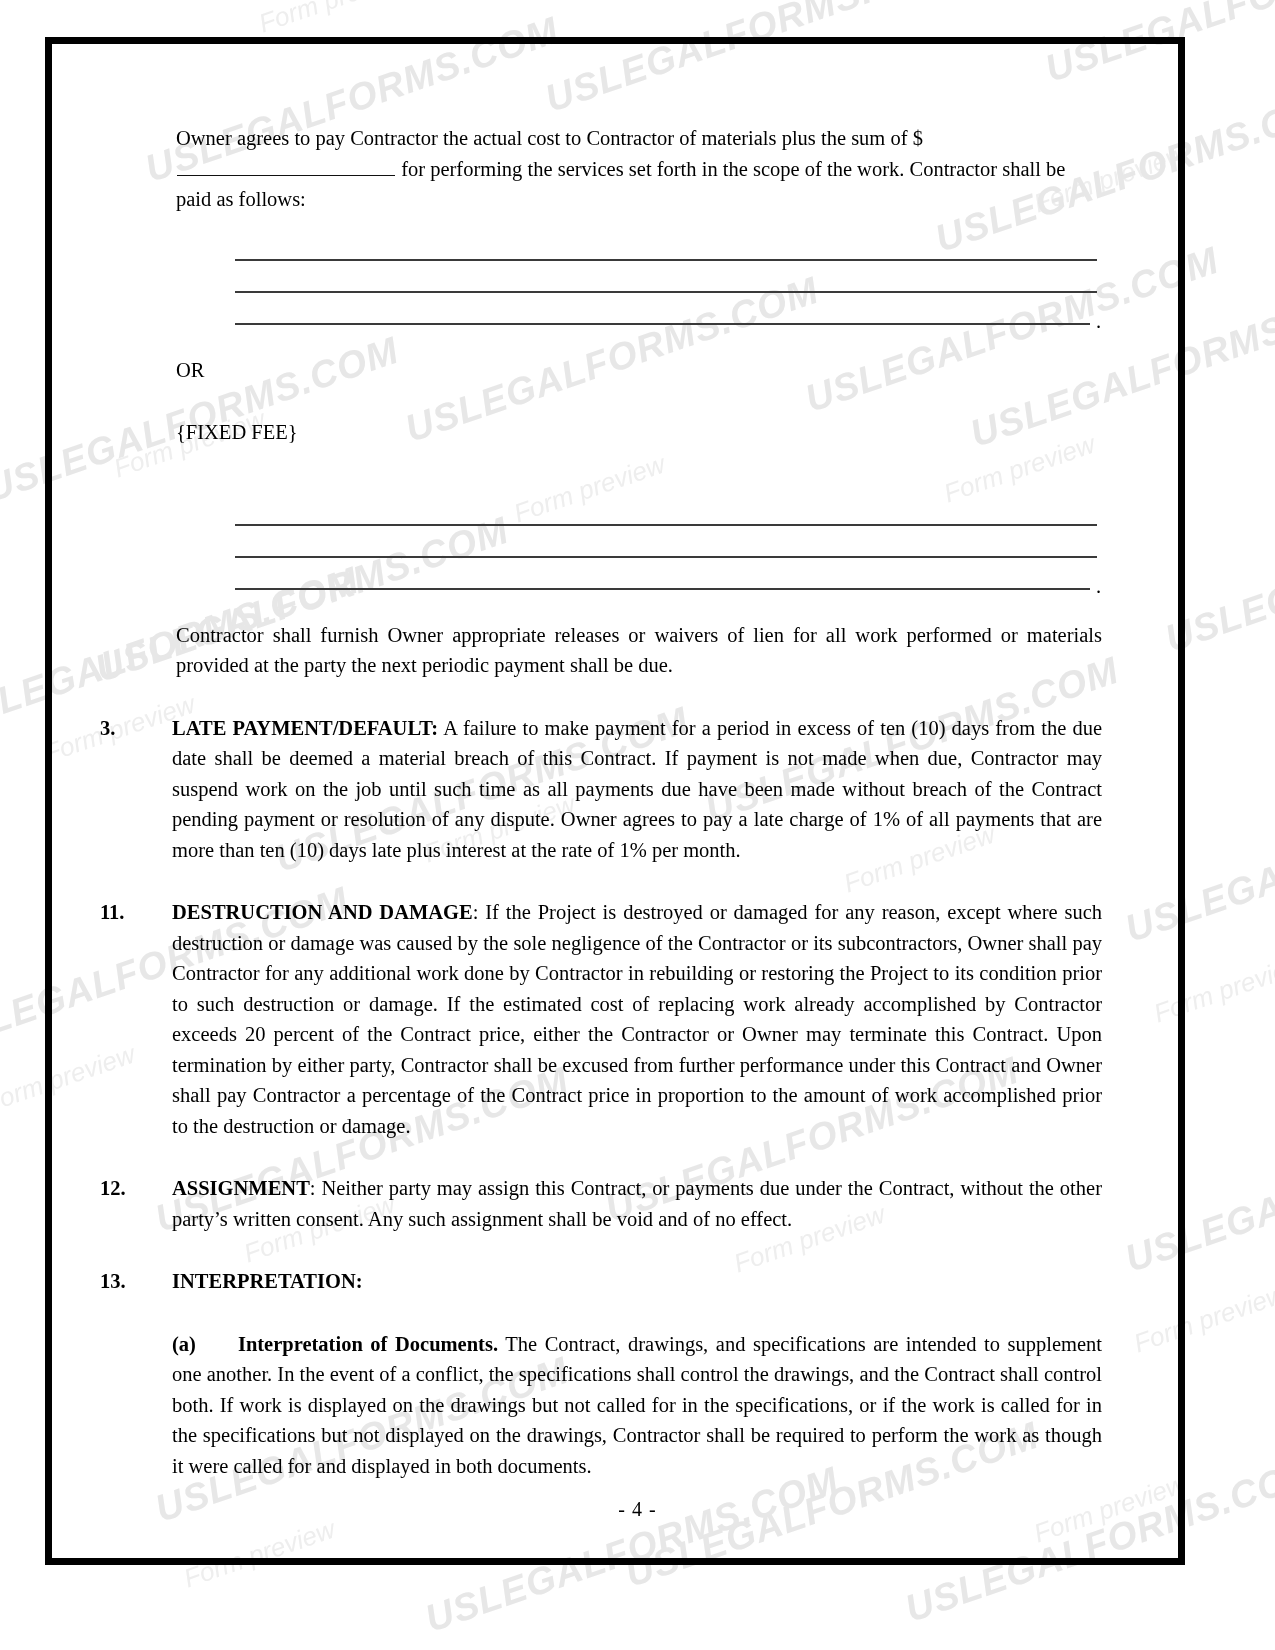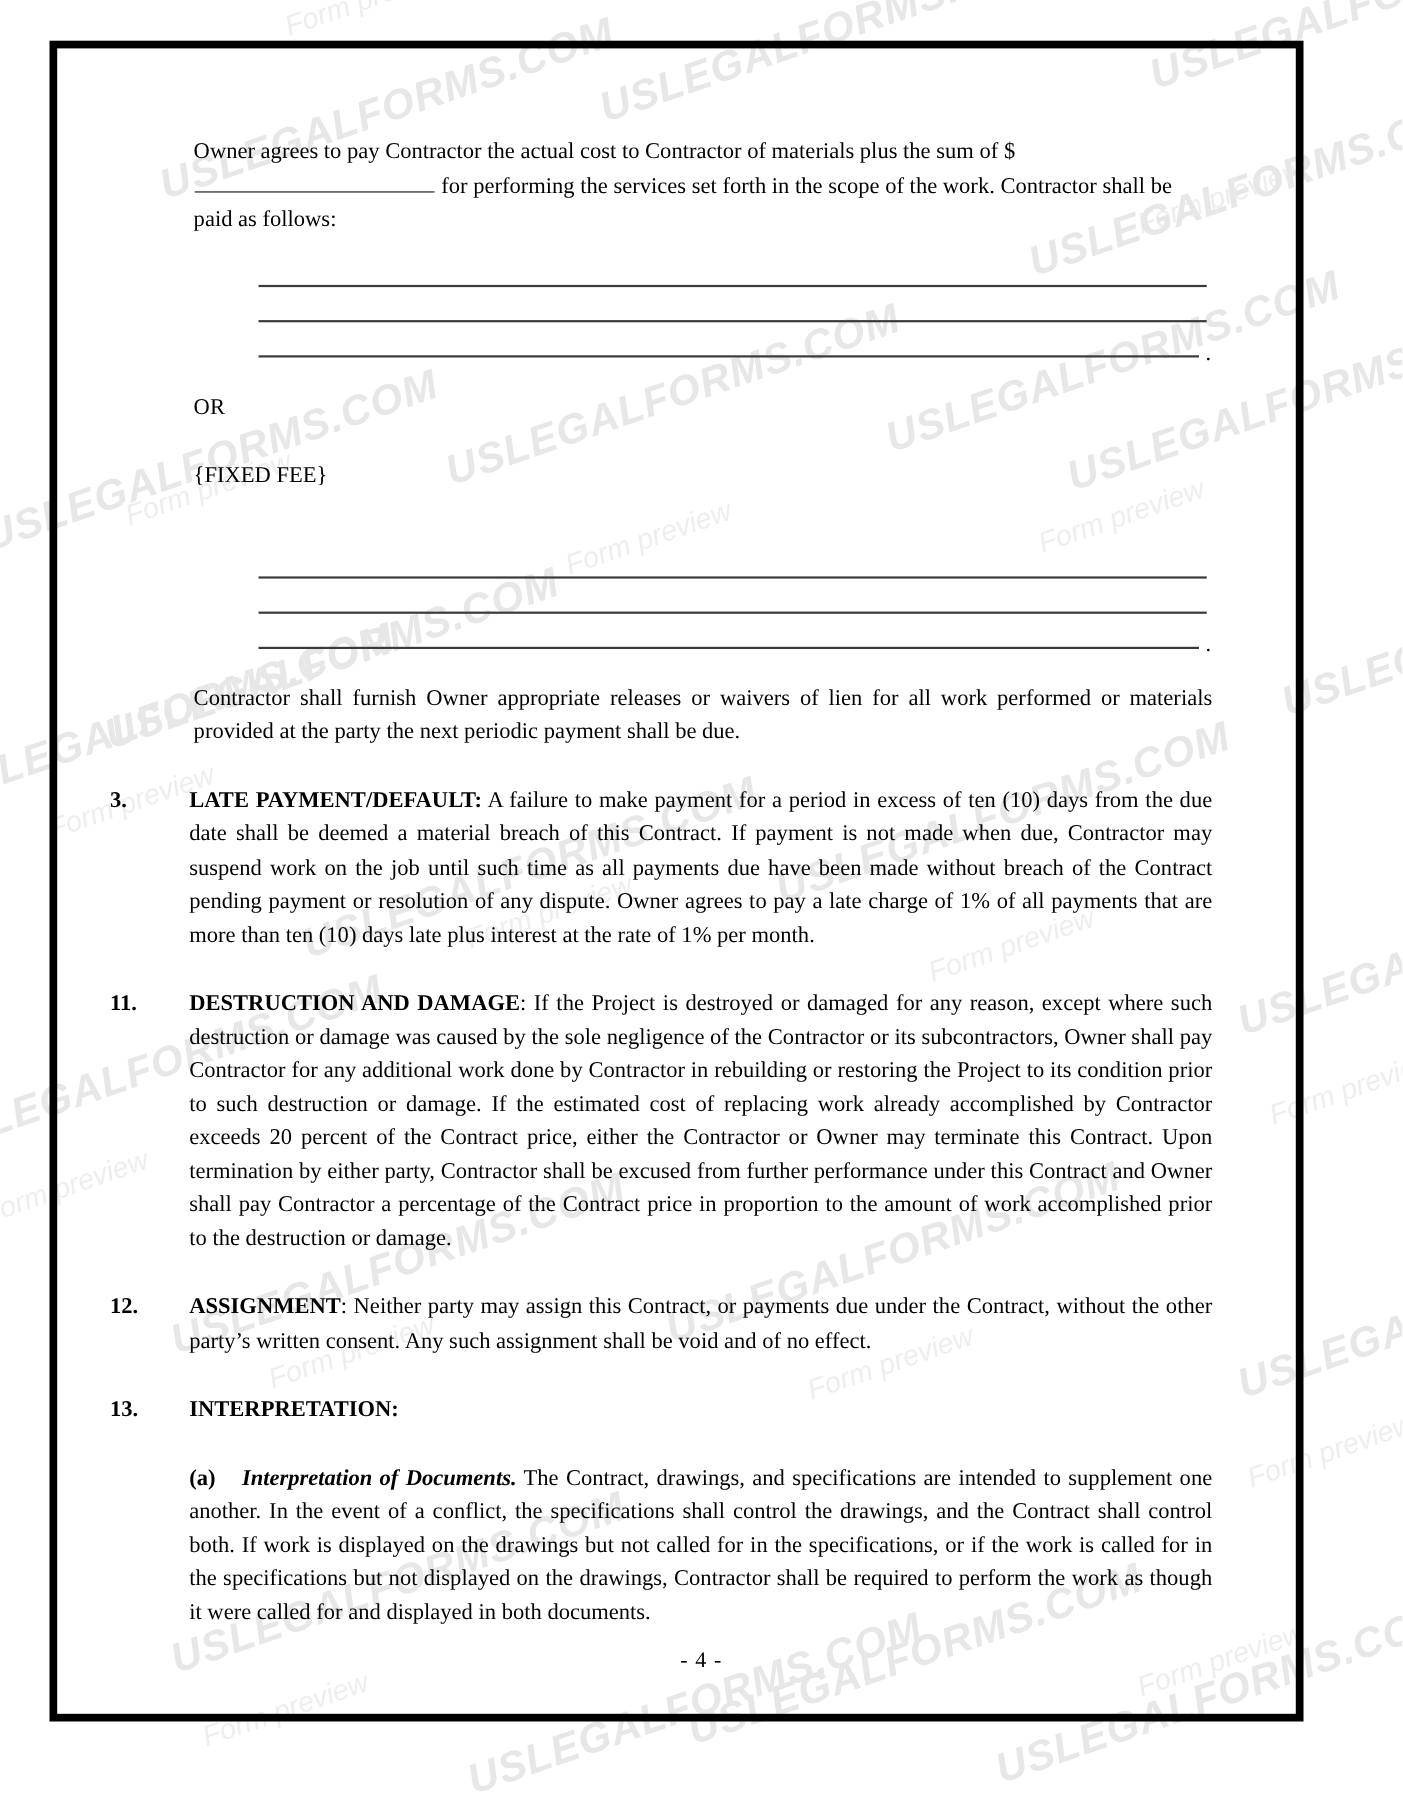--- a/index.html
+++ b/index.html
@@ -127,21 +127,21 @@
   }
   .clause .body.left { text-align: left; }
   b, .b { font-weight: bold; }
 
   .sub {
     text-align: justify;
     font-size: 20.5px;
     line-height: 30.5px;
   }
   .sub .tag { font-weight: bold; }
-  .sub .subtitle { font-weight: bold; margin-left: 24px; font-style: italic; }
+  .sub .subtitle { font-weight: bold; margin-left: 42px; }
 
   .footer {
     position: absolute;
     left: 0;
     right: 0;
     top: 1498px;
     text-align: center;
     font-size: 20px;
     letter-spacing: 1px;
     z-index: 3;

